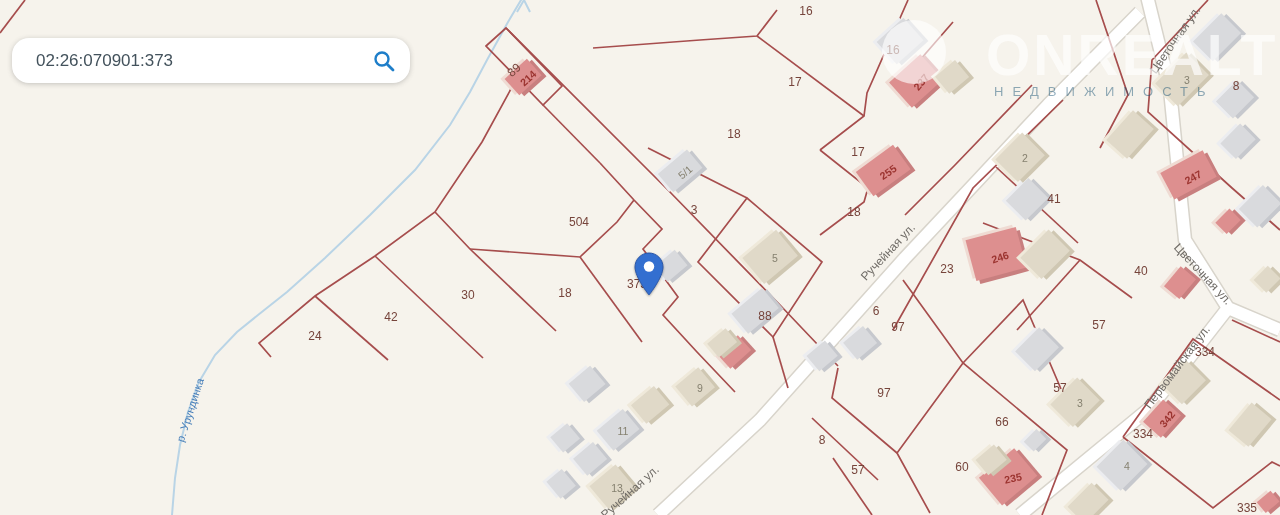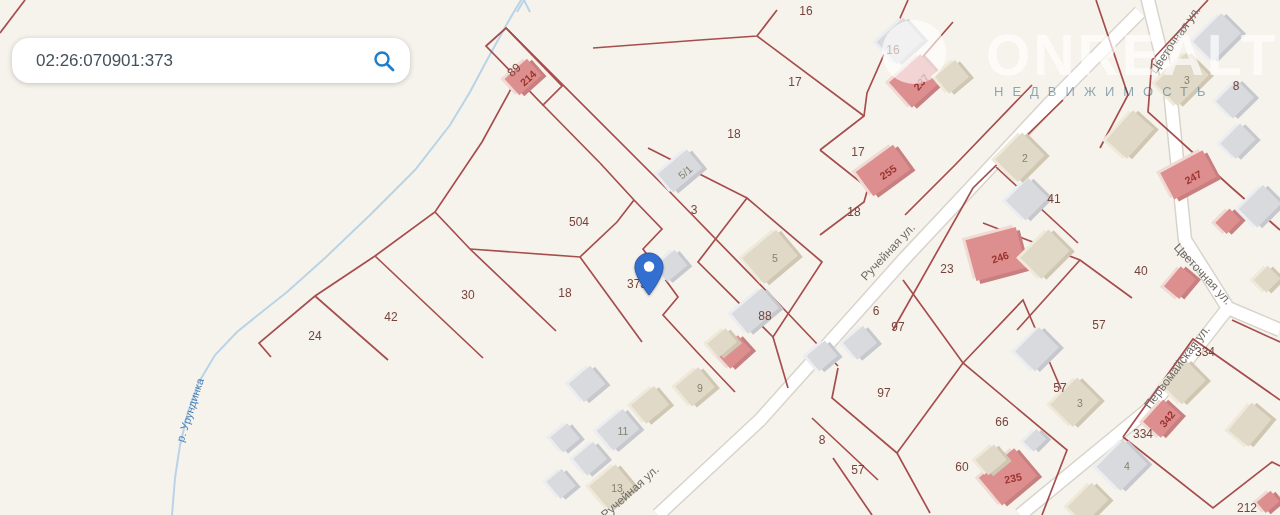--- a/index.html
+++ b/index.html
@@ -339,21 +339,21 @@
       <div class="map-label parcel-label" style="left: 1060px; top: 388px; transform: translate(-50%, -50%);">57</div>
       <div class="map-label parcel-label" style="left: 1002px; top: 422px; transform: translate(-50%, -50%);">66</div>
       <div class="map-label parcel-label" style="left: 876px; top: 311px; transform: translate(-50%, -50%);">6</div>
       <div class="map-label parcel-label" style="left: 898px; top: 327px; transform: translate(-50%, -50%);">97</div>
       <div class="map-label parcel-label" style="left: 884px; top: 393px; transform: translate(-50%, -50%);">97</div>
       <div class="map-label parcel-label" style="left: 822px; top: 440px; transform: translate(-50%, -50%);">8</div>
       <div class="map-label parcel-label" style="left: 858px; top: 470px; transform: translate(-50%, -50%);">57</div>
       <div class="map-label parcel-label" style="left: 962px; top: 467px; transform: translate(-50%, -50%);">60</div>
       <div class="map-label parcel-label" style="left: 1205px; top: 352px; transform: translate(-50%, -50%);">334</div>
       <div class="map-label parcel-label" style="left: 1143px; top: 434px; transform: translate(-50%, -50%);">334</div>
-      <div class="map-label parcel-label" style="left: 1247px; top: 508px; transform: translate(-50%, -50%);">212</div>
+      <div class="map-label parcel-label" style="left: 1247px; top: 508px; transform: translate(-50%, -50%);">335</div>
     </div>
 
   <div id="pin">
     <svg width="30" height="44" viewBox="0 0 30 44">
       <path d="M15 1C7.3 1 1 7.3 1 15c0 10.5 14 28 14 28s14-17.5 14-28C29 7.3 22.7 1 15 1z" fill="#336fd0" stroke="#2b57a8" stroke-width="1"></path>
       <circle cx="15" cy="14.5" r="5.2" fill="#ffffff"></circle>
     </svg>
   </div>
 
   <div>

